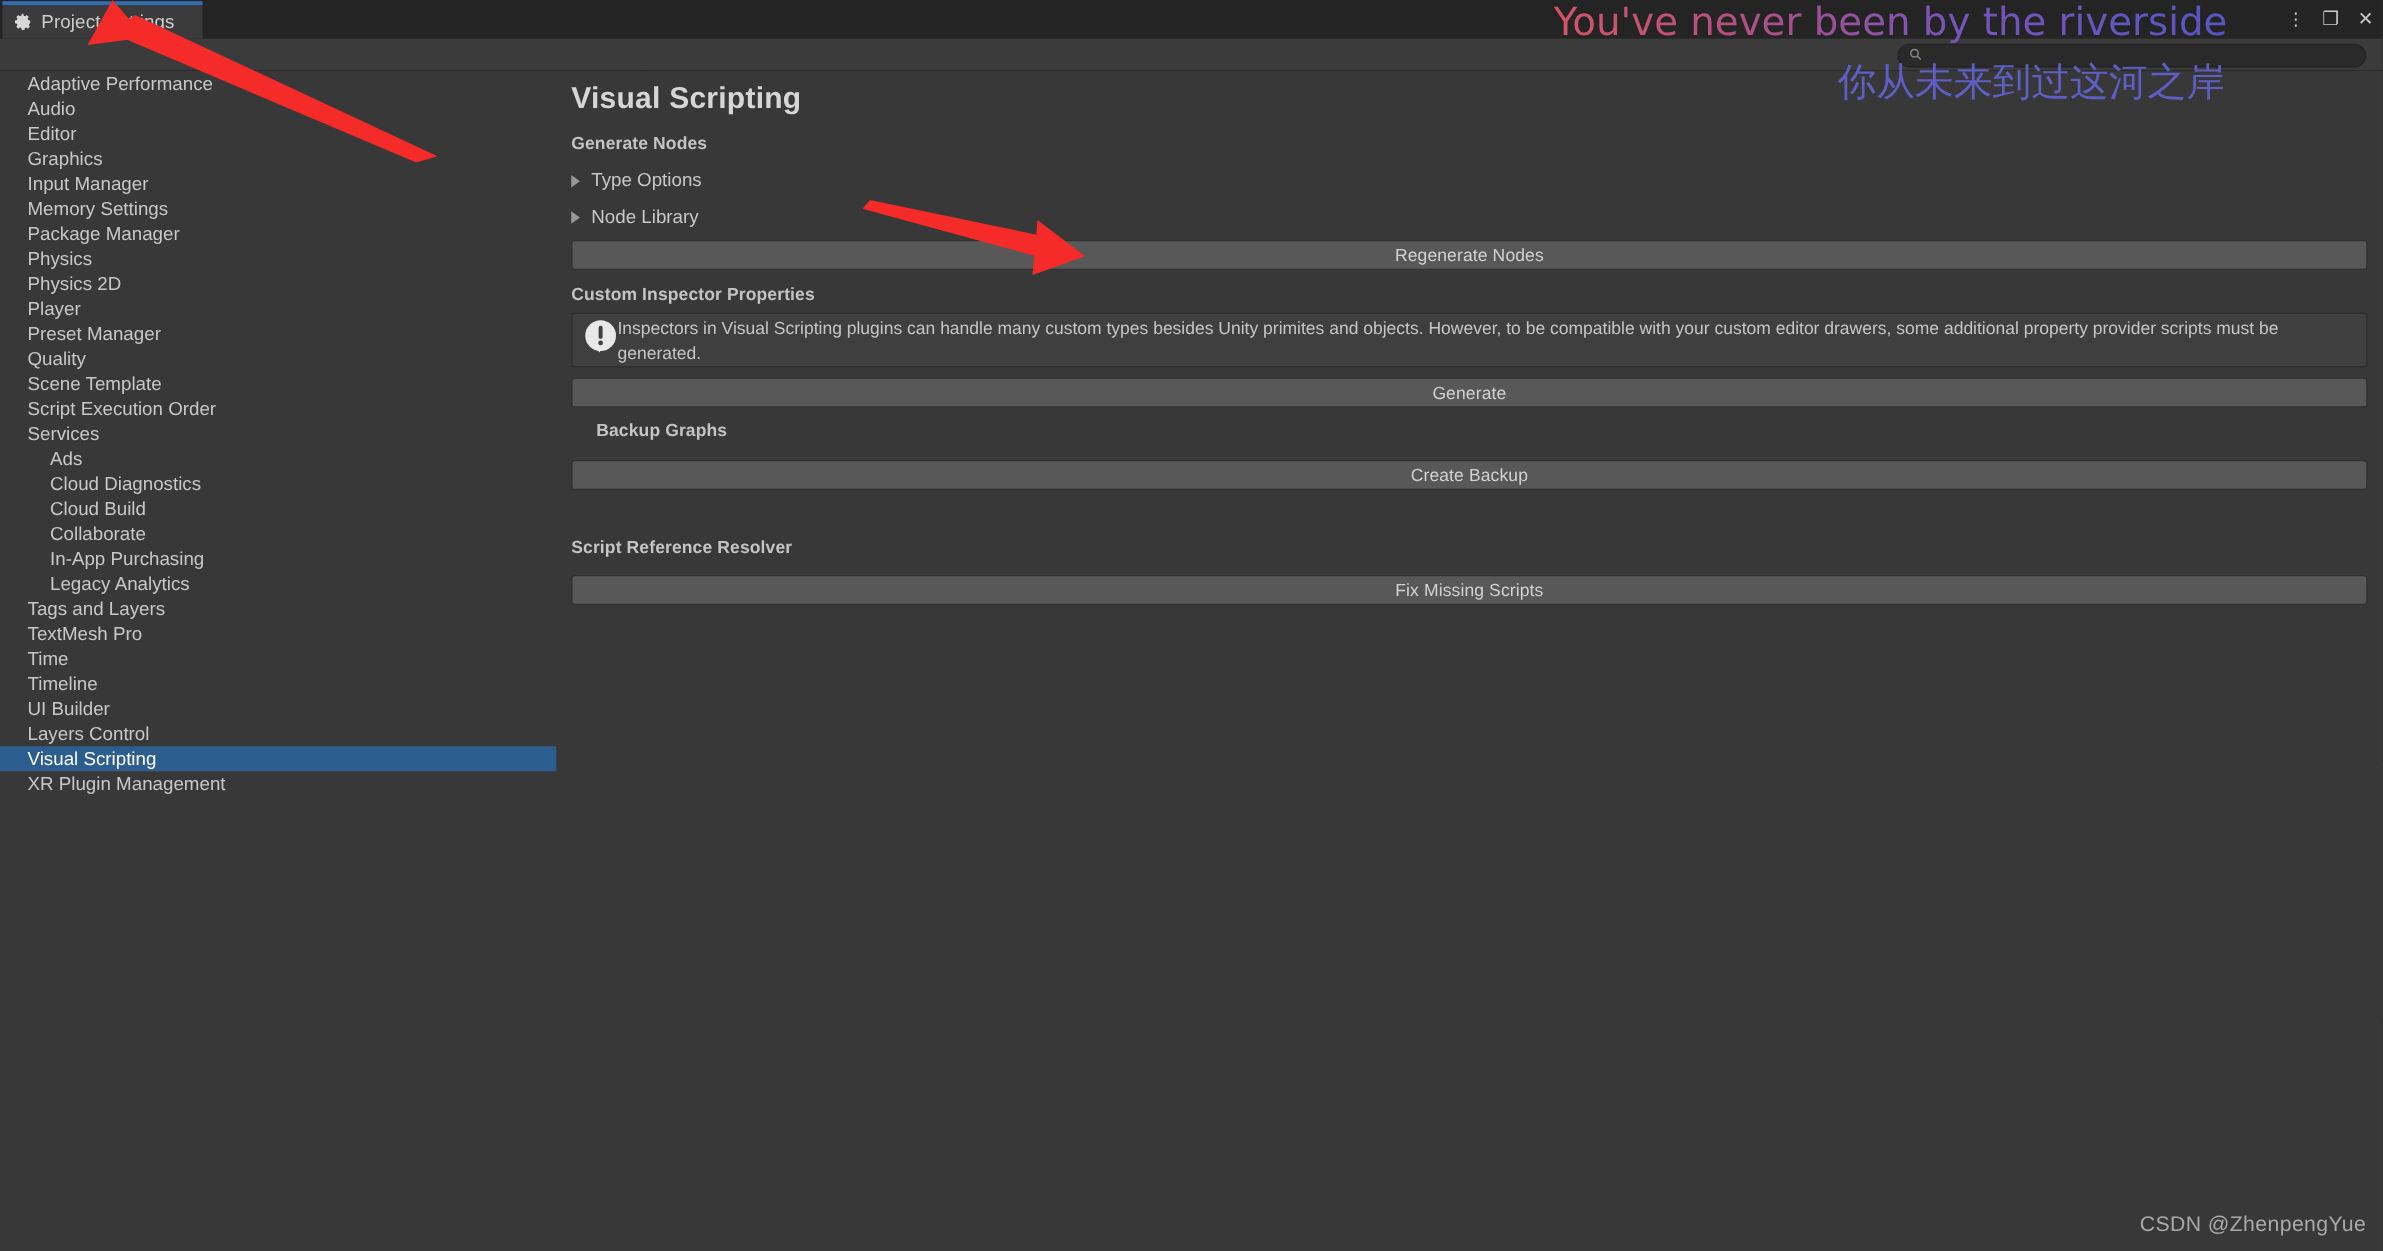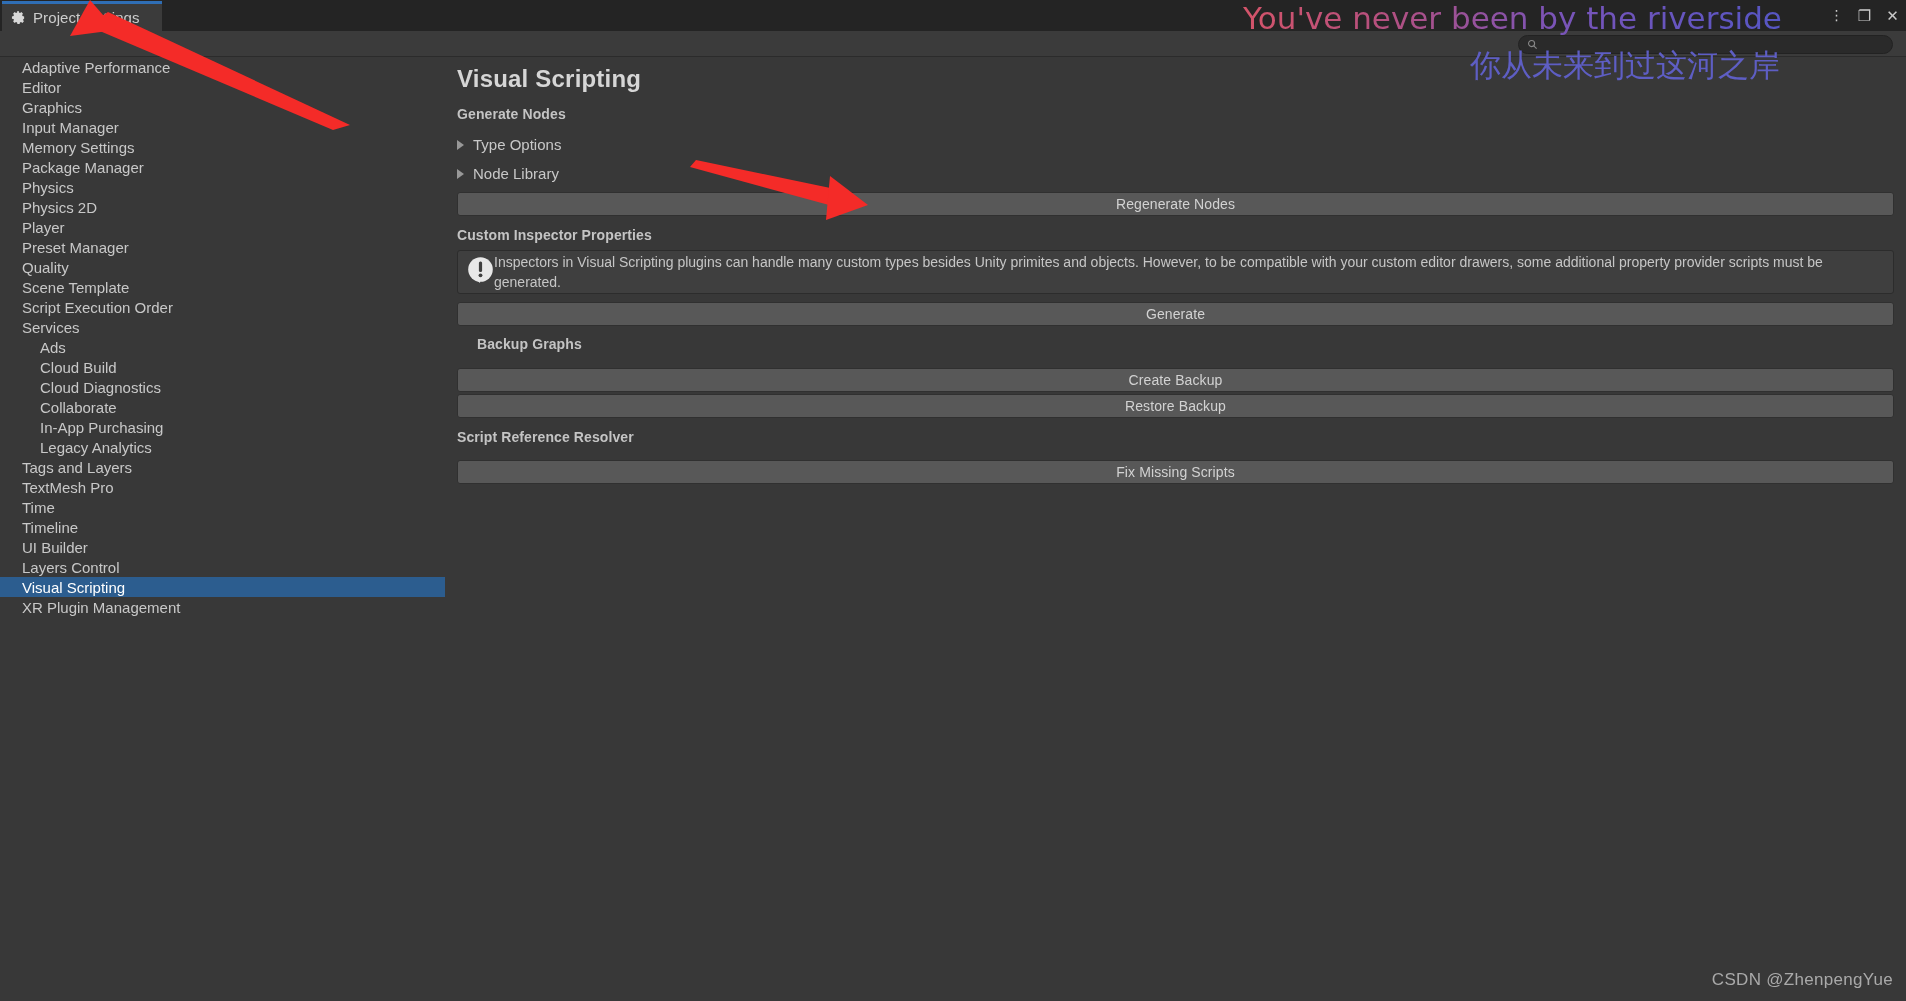--- a/index.html
+++ b/index.html
@@ -262,20 +262,25 @@
 
   <div id="sidebar">
     <div id="sidebar-list">
         <div class="side-item-wrap">
           <div class="side-item">
             <span>Adaptive Performance</span>
           </div>
         </div>
         <div class="side-item-wrap">
           <div class="side-item">
+            <span>Audio</span>
+          </div>
+        </div>
+        <div class="side-item-wrap">
+          <div class="side-item">
             <span>Editor</span>
           </div>
         </div>
         <div class="side-item-wrap">
           <div class="side-item">
             <span>Graphics</span>
           </div>
         </div>
         <div class="side-item-wrap">
           <div class="side-item">
@@ -330,26 +335,26 @@
         <div class="side-item-wrap"><span class="tri open"></span><div class="side-item">
             <span>Services</span>
           </div></div>
         <div class="side-item-wrap">
           <div class="side-item child">
             <span>Ads</span>
           </div>
         </div>
         <div class="side-item-wrap">
           <div class="side-item child">
+            <span>Cloud Diagnostics</span>
+          </div>
+        </div>
+        <div class="side-item-wrap">
+          <div class="side-item child">
             <span>Cloud Build</span>
-          </div>
-        </div>
-        <div class="side-item-wrap">
-          <div class="side-item child">
-            <span>Cloud Diagnostics</span>
           </div>
         </div>
         <div class="side-item-wrap">
           <div class="side-item child">
             <span>Collaborate</span>
           </div>
         </div>
         <div class="side-item-wrap">
           <div class="side-item child">
             <span>In-App Purchasing</span>
@@ -434,21 +439,20 @@
       </span>
       <span class="helptext">Inspectors in Visual Scripting plugins can handle many custom types besides Unity primites and objects. However, to be compatible with your custom editor drawers, some additional property provider scripts must be generated.</span>
     </div>
 
     <div class="ubtn" style="position:absolute; left:12px; top:245px;">Generate</div>
 
     <div class="section-label" style="position:absolute; left:12px; top:279px;margin-left:20px;">Backup Graphs</div>
 
     <div class="ubtn" style="position:absolute; left:12px; top:311px;">Create Backup</div>
 
-    <div class="ubtn" style="position:absolute; left:12px; top:337px;">Restore Backup</div>
 
     <div class="section-label" style="position:absolute; left:12px; top:372px;">Script Reference Resolver</div>
 
     <div class="ubtn" style="position:absolute; left:12px; top:403px;">Fix Missing Scripts</div>
 
   </div>
 
   <div id="watermark">CSDN @ZhenpengYue</div>
 
   <div id="overlay-en">You've never been by the riverside</div>

